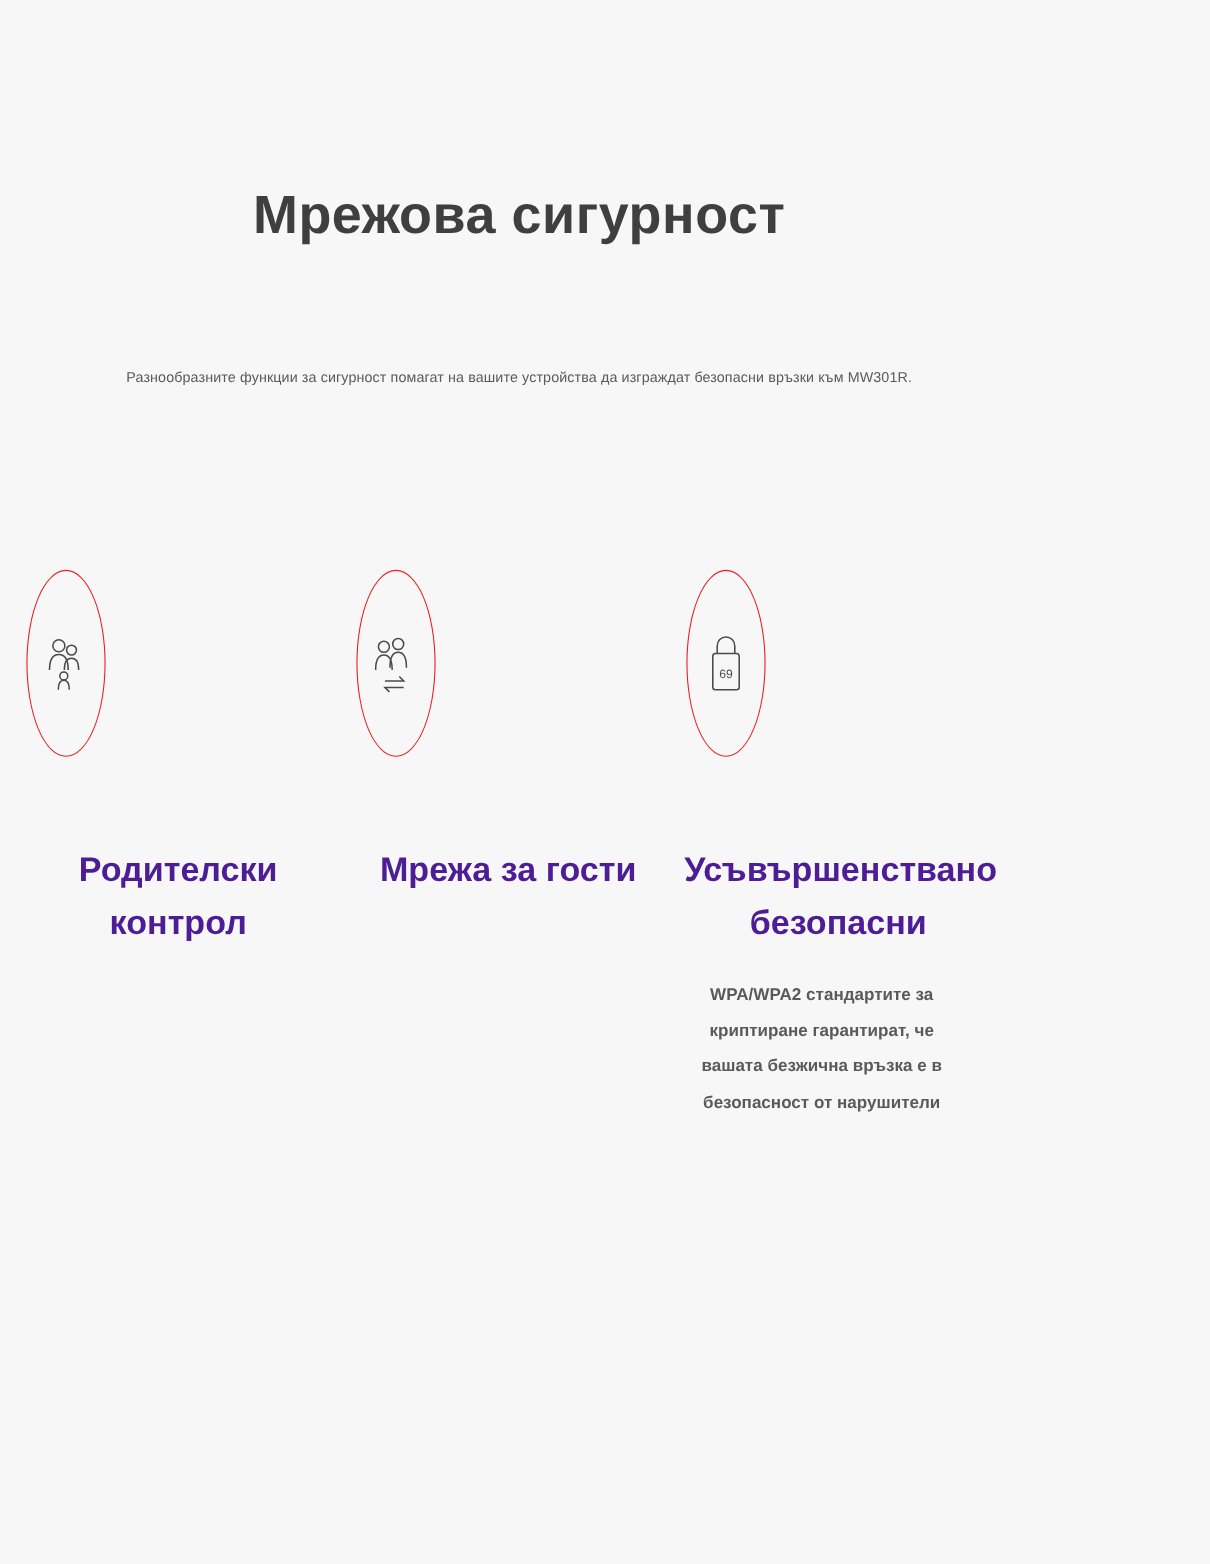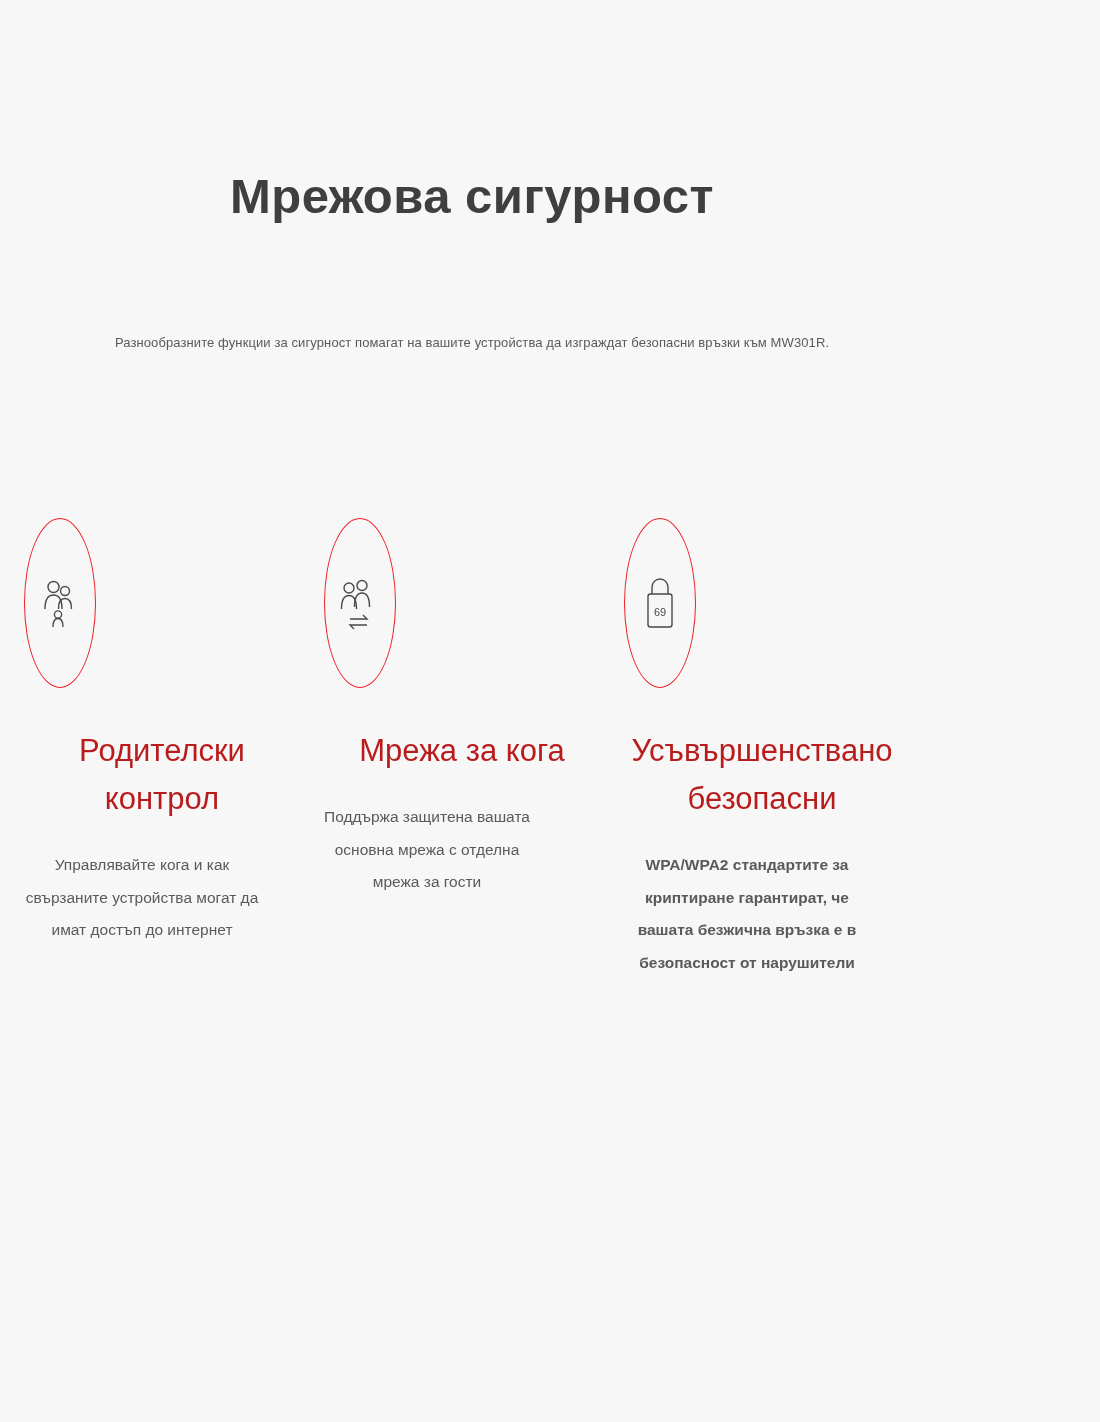--- a/index.html
+++ b/index.html
@@ -70,24 +70,24 @@
     height: 170px;
     border: 1.6px solid #ee1d23;
     border-radius: 50%;
     box-sizing: border-box;
   }
   .glyph {
     position: relative;
     z-index: 2;
   }
   .feature-title {
-    margin-top: 36px;
+    margin-top: 76px;
     font-size: 31px;
-    font-weight: normal;
-    color: #b91c1c;
+    font-weight: bold;
+    color: #4c1d95;
     line-height: 1.55;
     max-width: 280px;
   }
   .feature-desc {
     margin-top: 26px;
     font-size: 15.5px;
     color: #5a5a5a;
     line-height: 2.1;
     max-width: 240px;
   }
@@ -111,37 +111,35 @@
         <svg class="glyph" width="44" height="54" viewBox="0 0 44 54" fill="none" stroke="#4a4a4a" stroke-width="1.4">
           <circle cx="15.5" cy="11" r="5.5"></circle>
           <path d="M7 33 C7 23 10.5 19 15.5 19 C20.5 19 24 23 24 33"></path>
           <circle cx="27" cy="15" r="4.5"></circle>
           <path d="M20.5 33 C20.5 25.5 23 22.5 27 22.5 C31 22.5 33.5 25.5 33.5 33"></path>
           <circle cx="20" cy="38.5" r="3.6"></circle>
           <path d="M15 51 C15 45 17 42.5 20 42.5 C23 42.5 25 45 25 51"></path>
         </svg>
       </div>
       <div class="feature-title">Родителски контрол</div>
-      <div class="feature-desc">Управлявайте кога и как свързаните устройства могат да имат достъп до интернет</div>
     </div>
 
     <div class="feature">
       <div class="feature-icon-wrap">
         <div class="ellipse"></div>
         <svg class="glyph" width="46" height="54" viewBox="0 0 46 54" fill="none" stroke="#4a4a4a" stroke-width="1.4">
           <circle cx="12" cy="12" r="5"></circle>
           <path d="M4.5 33 C4.5 23.5 7.5 19.5 12 19.5 C16.5 19.5 19.5 23.5 19.5 33"></path>
           <circle cx="25" cy="9.5" r="5"></circle>
           <path d="M17.5 31 C17.5 21.5 20.5 17 25 17 C29.5 17 32.5 21.5 32.5 31"></path>
           <path d="M13 43 H30 L26 39"></path>
           <path d="M30 49 H13 L17 53"></path>
         </svg>
       </div>
-      <div class="feature-title">Мрежа за кога</div>
-      <div class="feature-desc">Поддържа защитена вашата основна мрежа с отделна мрежа за гости</div>
+      <div class="feature-title">Мрежа за гости</div>
     </div>
 
     <div class="feature">
       <div class="feature-icon-wrap">
         <div class="ellipse"></div>
         <svg class="glyph" width="40" height="56" viewBox="0 0 40 56" fill="none" stroke="#4a4a4a" stroke-width="1.4">
           <path d="M12 19 V12.5 C12 7.5 15.5 4 20 4 C24.5 4 28 7.5 28 12.5 V19"></path>
           <rect x="8" y="19" width="24" height="33" rx="2.5"></rect>
           <text x="20" y="41" font-family="Liberation Sans, sans-serif" font-size="11" fill="#4a4a4a" stroke="none" text-anchor="middle">69</text>
         </svg>

